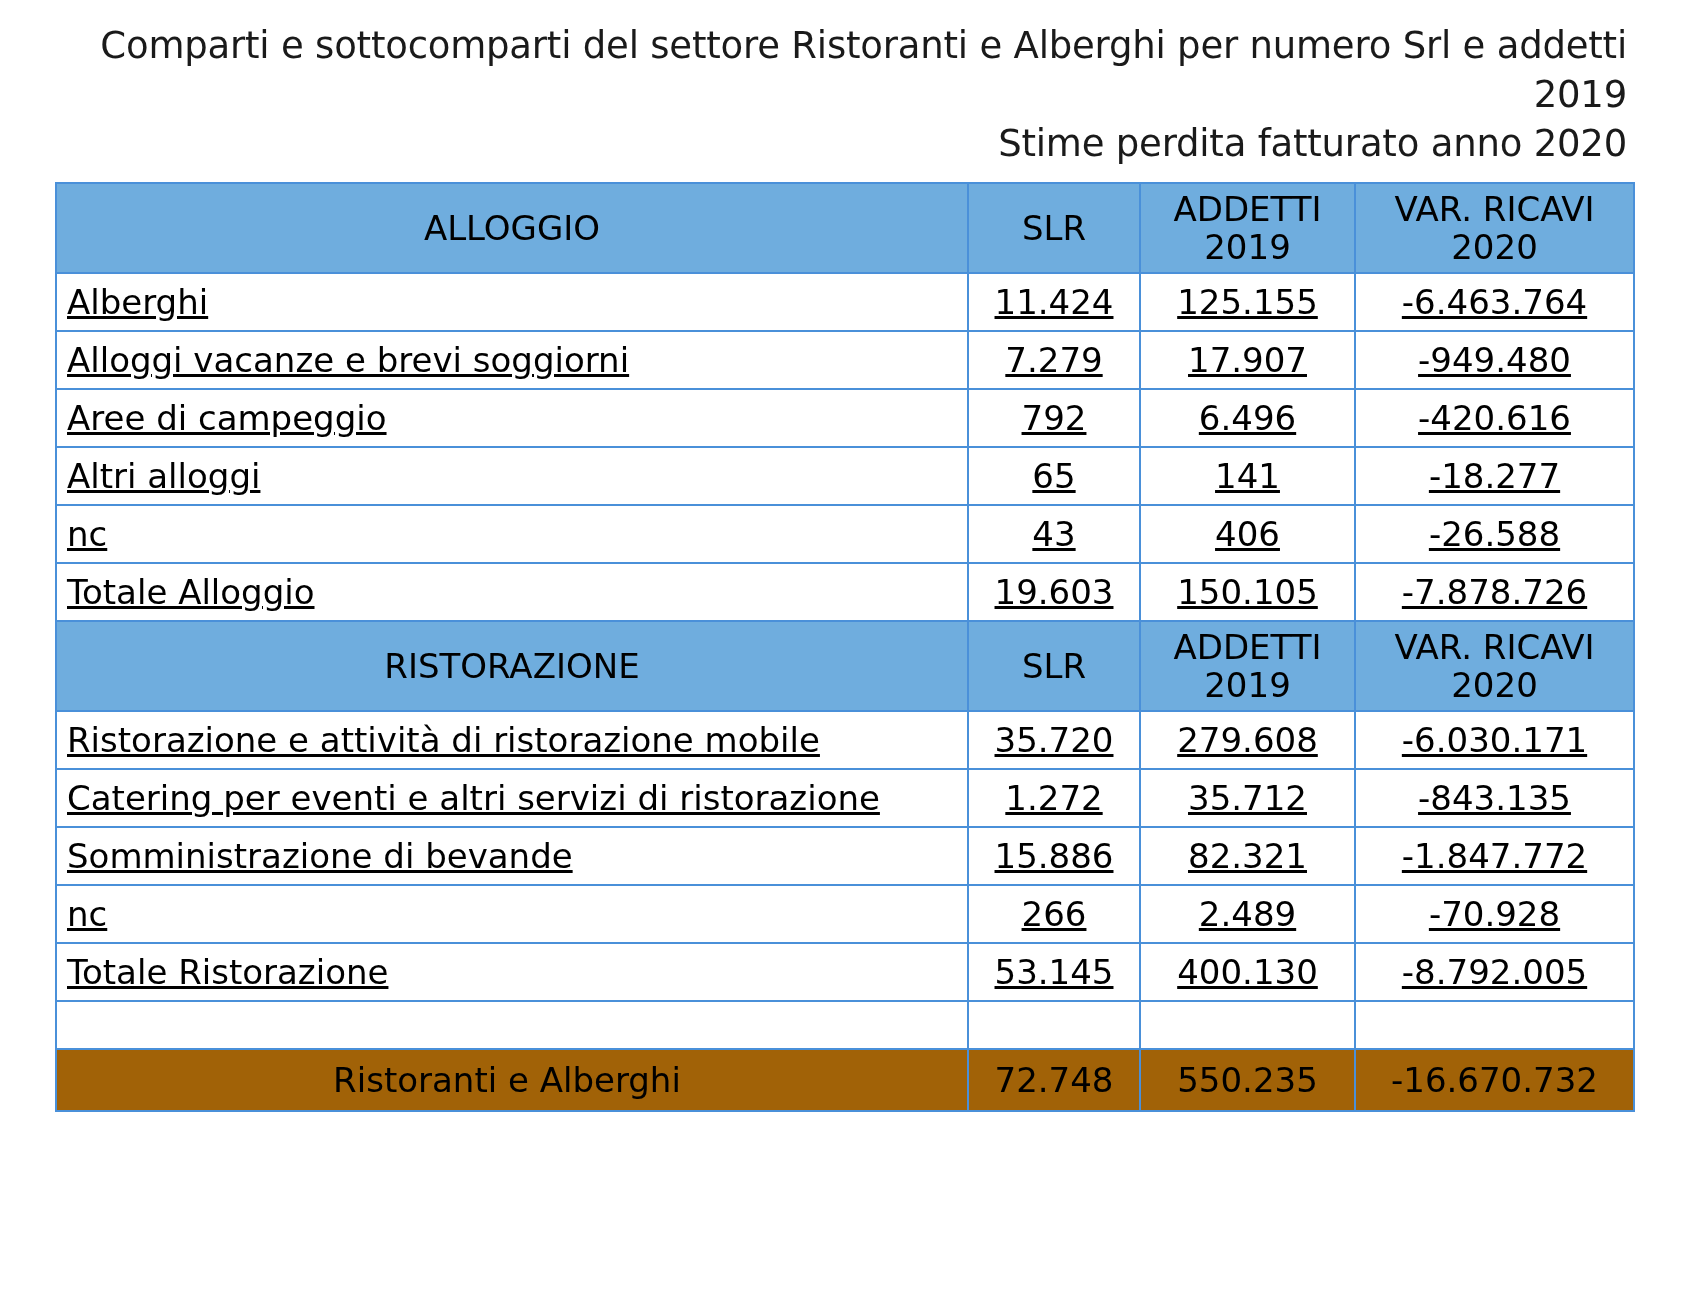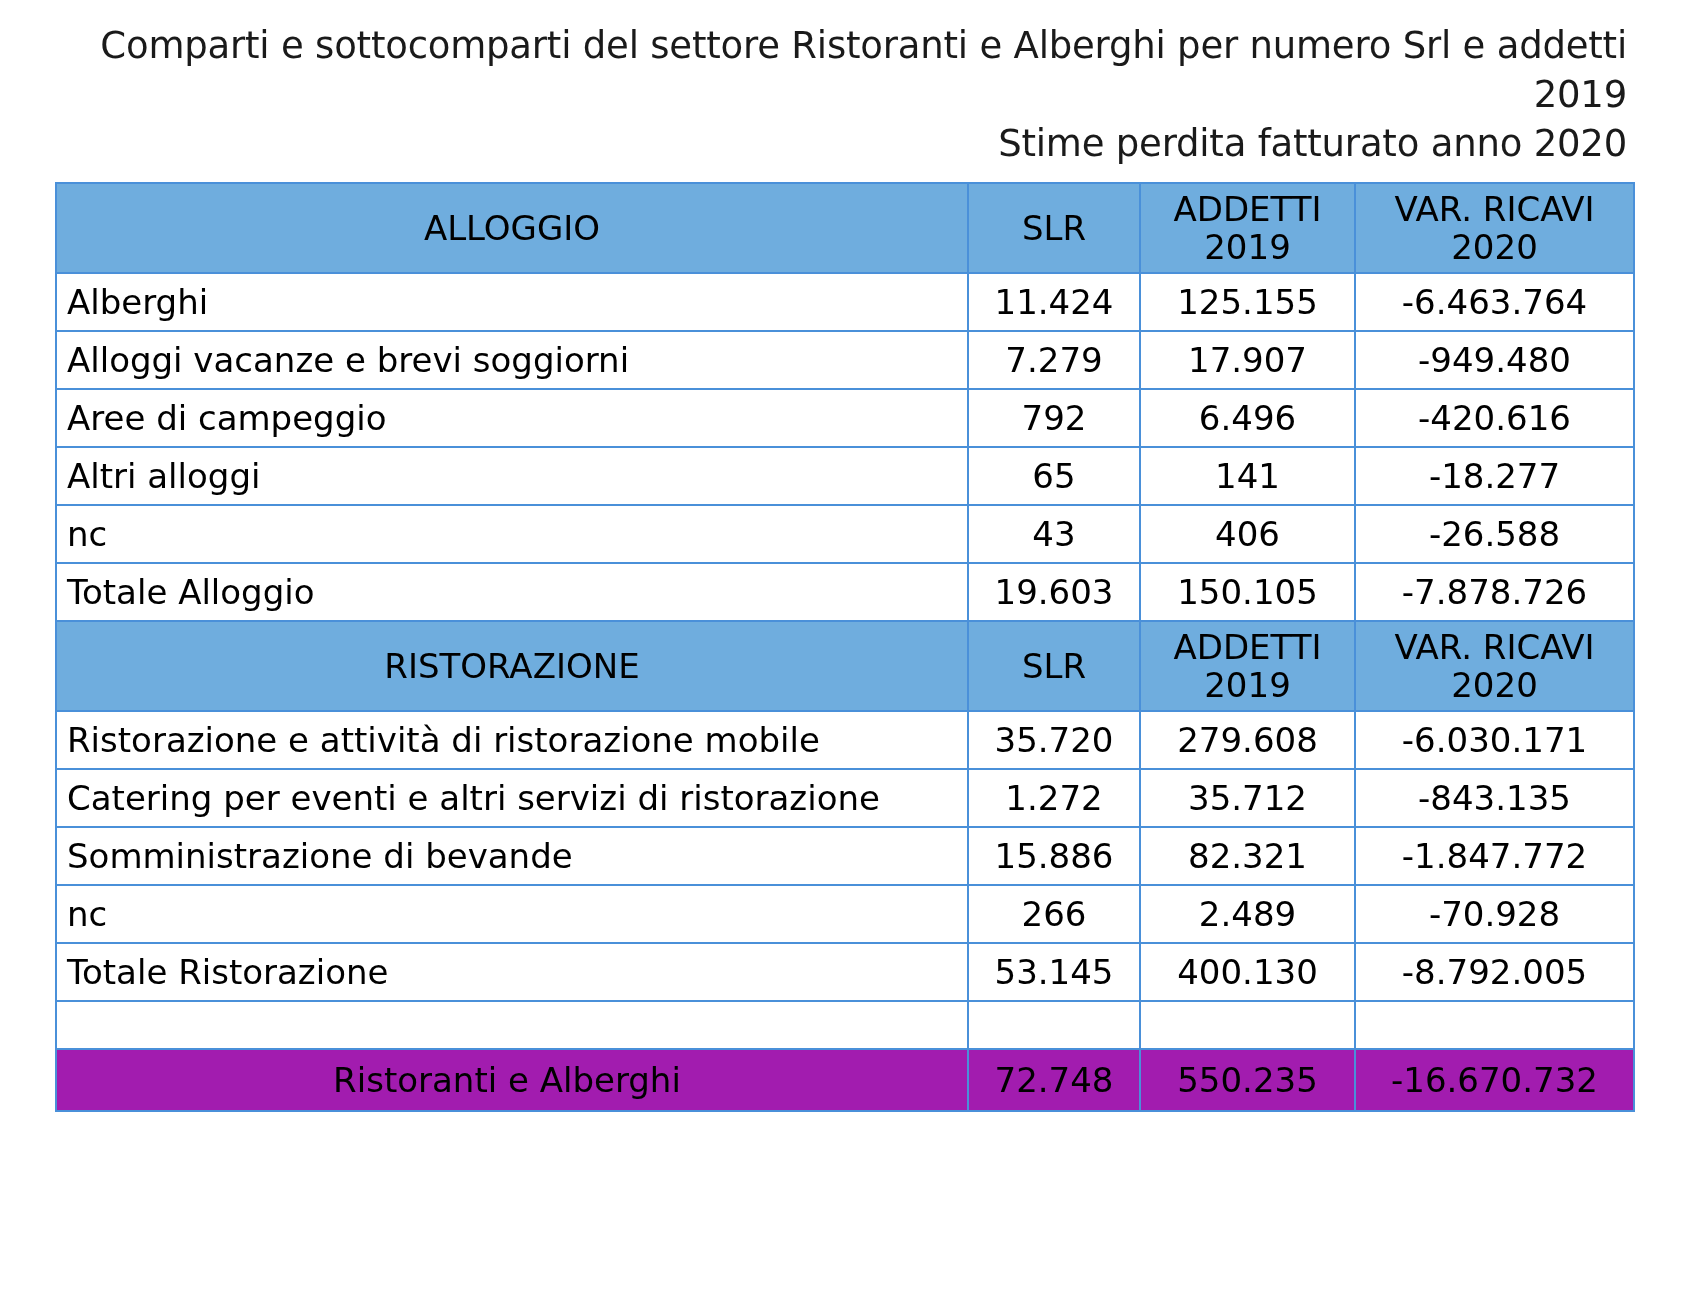--- a/index.html
+++ b/index.html
@@ -77,27 +77,28 @@
     padding-right: 14px;
     white-space: nowrap;
   }
   td.lbl {
     text-align: left;
     padding-left: 16px;
     white-space: nowrap;
   }
   tr.data td {
     height: 58px;
+    text-decoration: underline;
   }
   tr.blank td {
     height: 46px;
     background: #ffffff;
   }
   tr.total-row td {
-    background: #a21caf;
+    background: #a16207;
     height: 62px;
   }
   tr.total-row td.lbl {
     text-align: center;
     padding-left: 0;
   }
   .hdr-sub {
     display: block;
   }
 </style>

